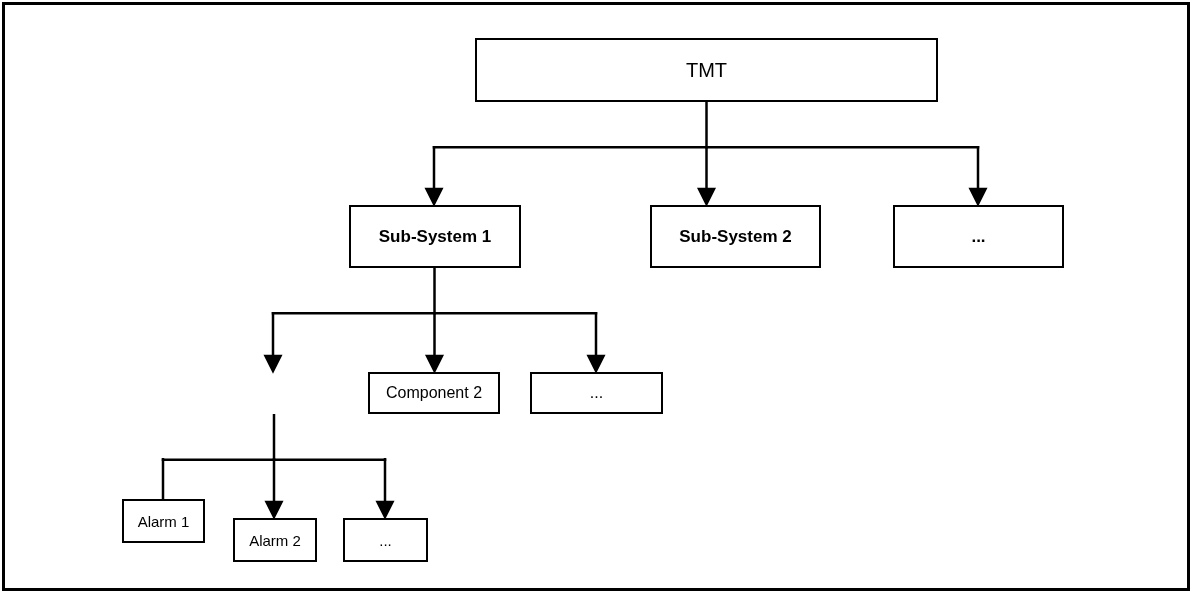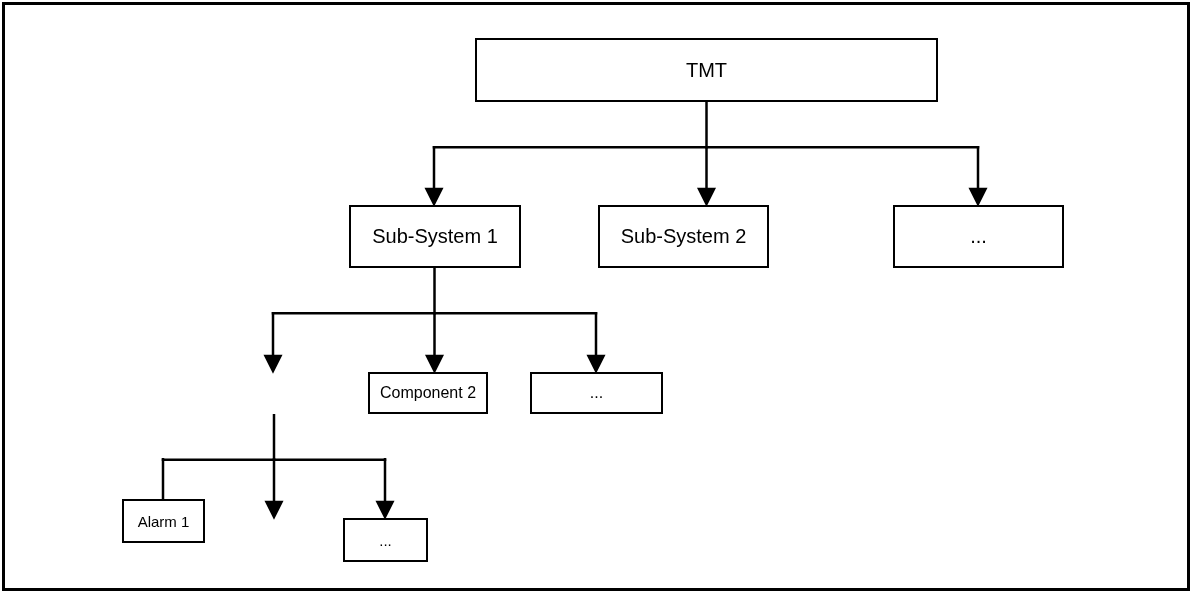--- a/index.html
+++ b/index.html
@@ -40,31 +40,31 @@
     border: 2.5px solid #000000;
     background: #ffffff;
     display: flex;
     align-items: center;
     justify-content: center;
     text-align: center;
     white-space: nowrap;
     color: #000000;
   }
   .lvl1 { font-size: 20px; }
-  .lvl2 { font-size: 20px; }
+  .lvl2 { font-size: 17px; font-weight: bold; }
   .lvl3 { font-size: 16px; }
   .lvl4 { font-size: 15px; }
 
   
   #n-tmt        { left: 475px; top: 38px;  width: 463px; height: 64px; }
   #n-sub1       { left: 349px; top: 205px; width: 172px; height: 63px; }
-  #n-sub2       { left: 598px; top: 205px; width: 171px; height: 63px; }
+  #n-sub2       { left: 650px; top: 205px; width: 171px; height: 63px; }
   #n-sub-more   { left: 893px; top: 205px; width: 171px; height: 63px; }
   #n-comp1      { left: 208px; top: 372px; width: 132px; height: 42px; }
-  #n-comp2      { left: 368px; top: 372px; width: 120px; height: 42px; }
+  #n-comp2      { left: 368px; top: 372px; width: 132px; height: 42px; }
   #n-comp-more  { left: 530px; top: 372px; width: 133px; height: 42px; }
   #n-alarm1     { left: 122px; top: 499px; width: 83px;  height: 44px; }
   #n-alarm2     { left: 233px; top: 518px; width: 84px;  height: 44px; }
   #n-alarm-more { left: 343px; top: 518px; width: 85px;  height: 44px; }
 </style>
 </head>
 <body>
 
 <div class="canvas">
   <div class="frame"></div>
@@ -108,14 +108,15 @@
   <div class="node lvl1" id="n-tmt">TMT</div>
 
   <div class="node lvl2" id="n-sub1">Sub-System 1</div>
   <div class="node lvl2" id="n-sub2">Sub-System 2</div>
   <div class="node lvl2" id="n-sub-more">...</div>
 
   <div class="node lvl3" id="n-comp2">Component 2</div>
   <div class="node lvl3" id="n-comp-more">...</div>
 
   <div class="node lvl4" id="n-alarm1">Alarm 1</div>
+  <div class="node lvl4" id="n-alarm2">Alarm 2</div>
   <div class="node lvl4" id="n-alarm-more">...</div>
 </div>
 
 </body></html>

